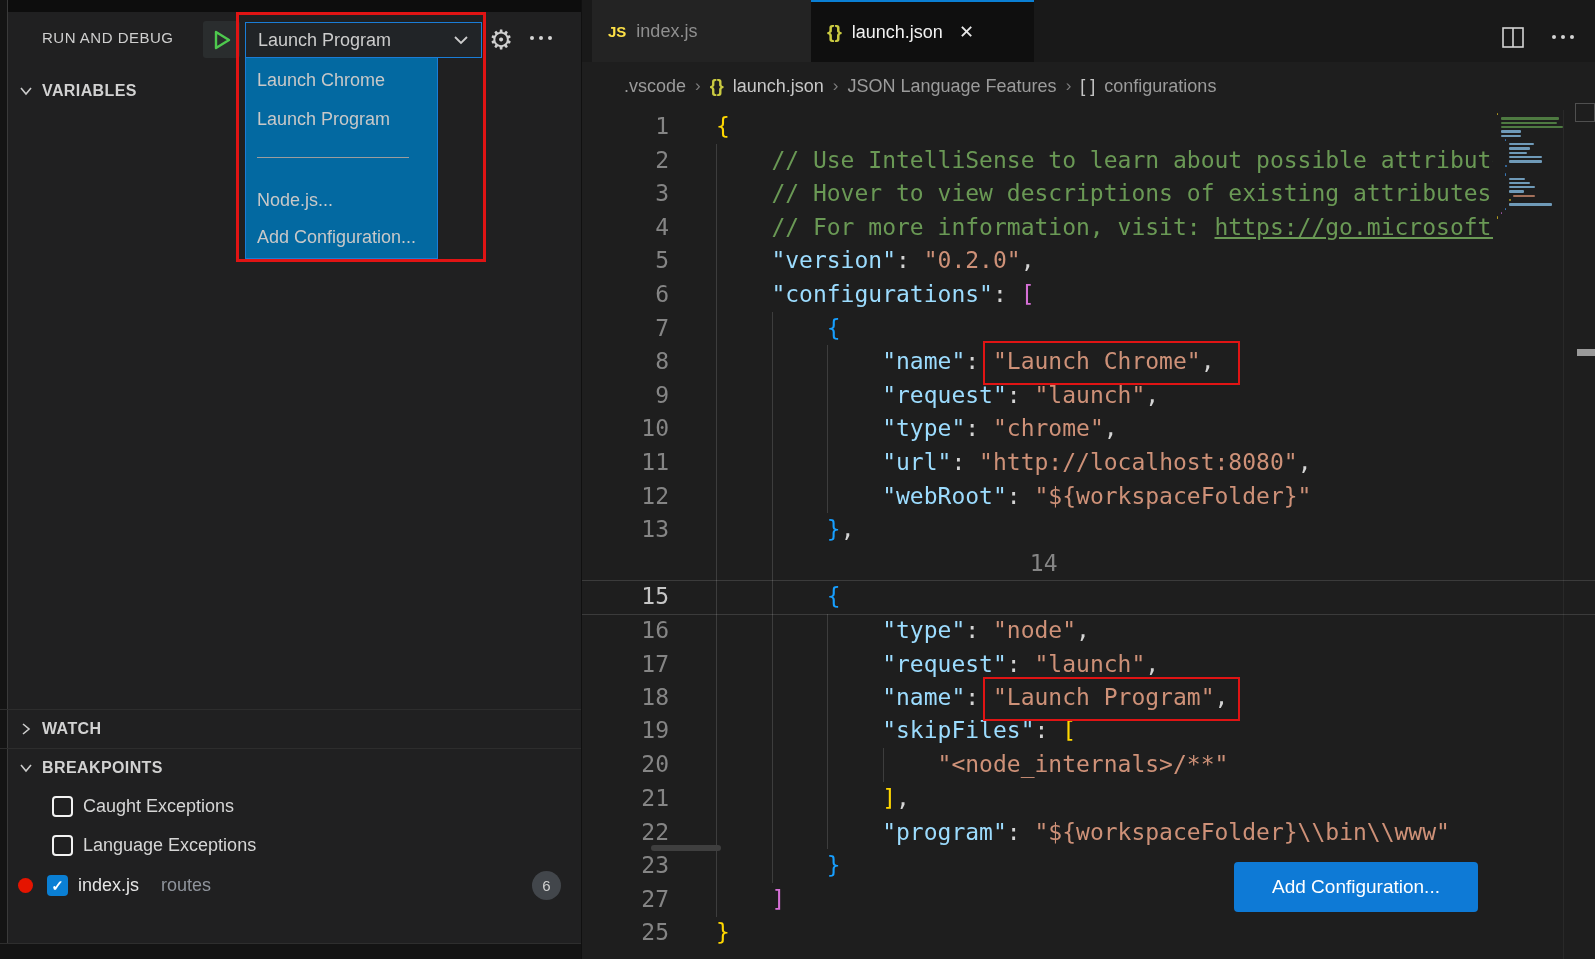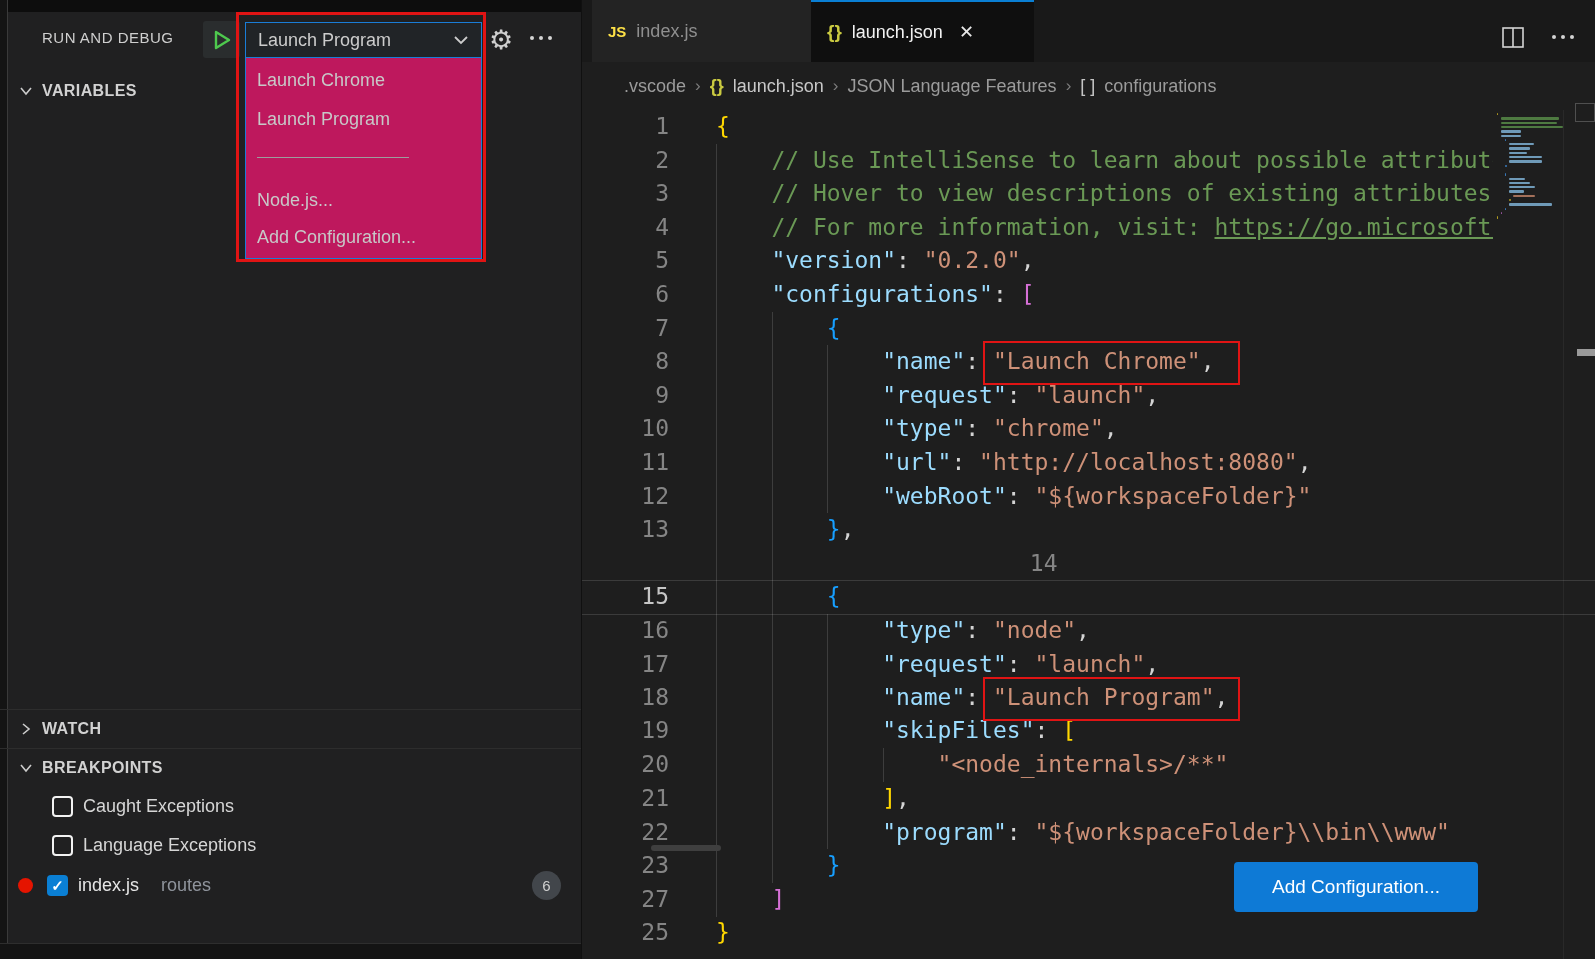--- a/index.html
+++ b/index.html
@@ -16,21 +16,21 @@
   .rd-title { position:absolute; left:42px; top:29px; font-size:15px; letter-spacing:.5px; color:#cfcfcf; }
   .play-tile { position:absolute; left:203px; top:21px; width:37px; height:37px; background:#2a2d2e; border-radius:3px; display:flex; align-items:center; justify-content:center; cursor:pointer; }
   .gear { position:absolute; left:486px; top:22px; width:30px; height:36px; font-size:27px; color:#cfcfcf; text-align:center; line-height:36px; cursor:pointer; }
   .dots3 { position:absolute; left:530px; top:36px; display:flex; gap:5px; cursor:pointer; }
   .dots3 i { width:4px; height:4px; border-radius:50%; background:#d4d4d4; }
   
   .anno-box { position:absolute; border:3px solid #e01414; z-index:30; pointer-events:none; }
   #dd-anno { left:236px; top:12px; width:250px; height:250px; }
   .cfg-select { position:absolute; left:245px; top:22px; width:237px; height:36px; background:#212427; border:1.5px solid #1a7dd7; display:flex; align-items:center; padding:0 12px; font-size:18px; color:#cccccc; z-index:20; cursor:pointer; }
   .cfg-select .val { flex:1; }
-  .dd-list { position:absolute; left:245px; top:58px; width:237px; height:201px; background:#be185d; border:1px solid #1a7dd7; border-top:none; z-index:20; }
+  .dd-list { position:absolute; left:245px; top:58px; width:193px; height:201px; background:#0369a1; border:1px solid #1a7dd7; border-top:none; z-index:20; }
   .dd-item { position:absolute; left:11px; font-size:18px; color:#c8c8c8; cursor:pointer; white-space:nowrap; }
   .dd-sep { position:absolute; left:11px; width:152px; height:1px; background:#9d9d9d; }
   
   .sec-head { position:absolute; left:0; width:581px; display:flex; align-items:center; gap:8px; font-size:16px; font-weight:bold; color:#d2d2d2; letter-spacing:.4px; cursor:pointer; }
   .sec-head .chev { width:16px; height:16px; margin-left:18px; flex:none; }
   .sec-head.bordered { border-top:1px solid #2d2d2d; }
   
   .bp-row { position:absolute; left:0; width:581px; height:38px; display:flex; align-items:center; font-size:18px; color:#d6d6d6; cursor:pointer; }
   .cbx { width:21px; height:21px; border-radius:4px; flex:none; }
   .cbx.unchecked { border:2.5px solid #f2f2f2; background:transparent; }

